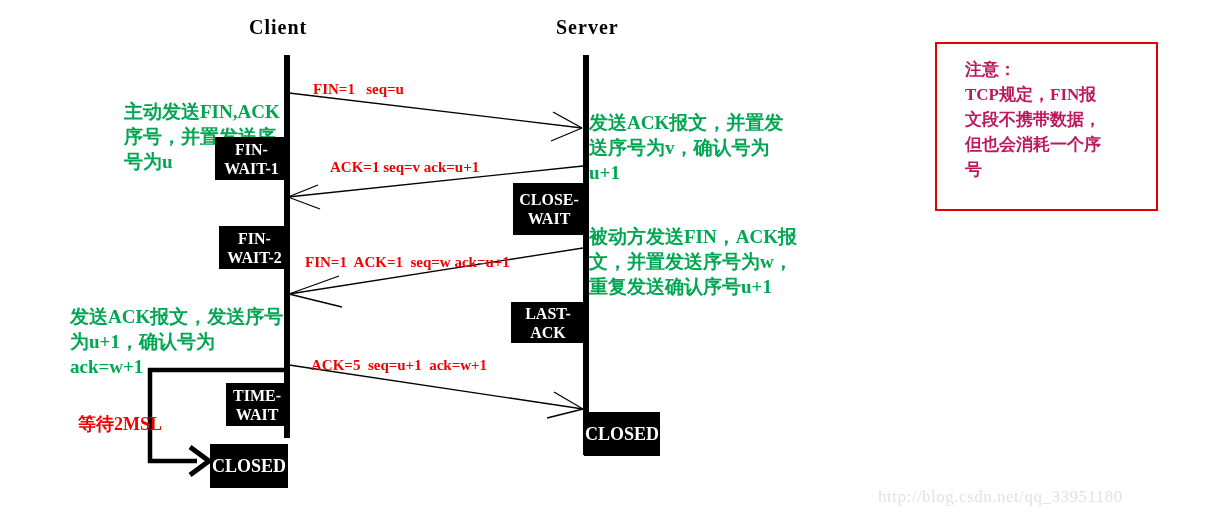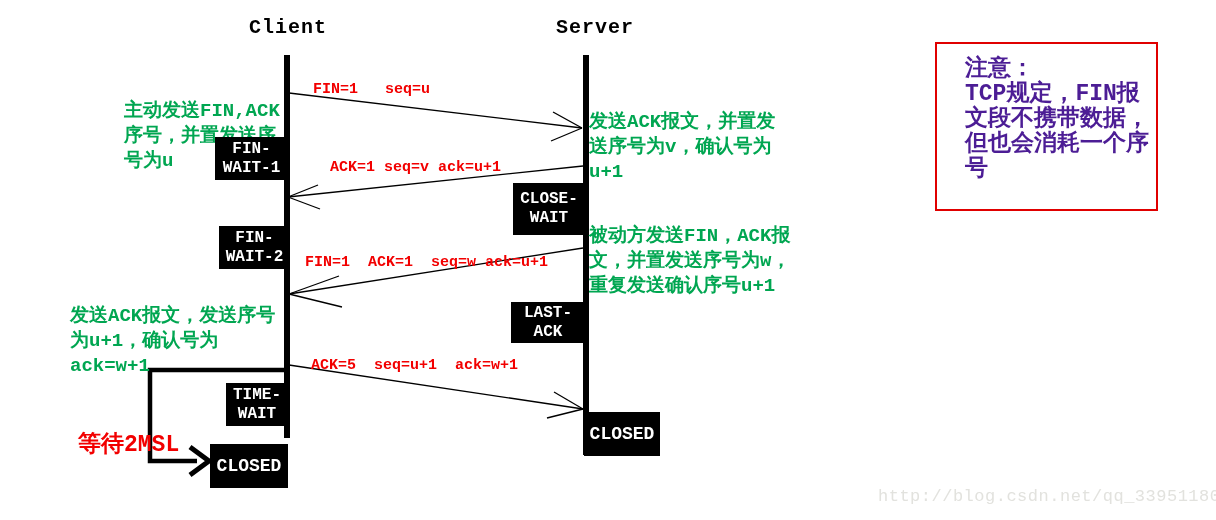--- a/index.html
+++ b/index.html
@@ -2,21 +2,21 @@
 <html><head>
 <meta charset="utf-8">
 <style>
   html, body { margin: 0; padding: 0; background: #ffffff; }
   #canvas {
     position: relative;
     width: 1216px;
     height: 520px;
     background: #ffffff;
     overflow: hidden;
-    font-family: Liberation Mono, monospace;
+    font-family: Liberation Serif, serif;
   }
   #arrow-layer {
     position: absolute;
     left: 0; top: 0;
     width: 1216px; height: 520px;
     z-index: 1;
   }
   .abs { position: absolute; z-index: 2; }
   .pre { white-space: pre; }
 
@@ -47,23 +47,22 @@
     line-height: 17px;
   }
   #msg-fin       { left: 313px; top: 81px; }
   #msg-ack1      { left: 330px; top: 159px; }
   #msg-finack    { left: 305px; top: 254px; }
   #msg-final-ack { left: 311px; top: 357px; }
 
   #wait-2msl {
     left: 78px; top: 412px;
     color: #f20000;
-    font-size: 23px;
+    font-size: 18px;
     font-weight: bold;
-    margin-top: 16px;
   }
 
   .state-box {
     background: #000000;
     color: #ffffff;
     font-weight: bold;
     font-size: 16px;
     line-height: 19px;
     text-align: center;
     display: flex;
@@ -80,22 +79,22 @@
 
   #note-box {
     left: 935px; top: 42px;
     width: 219px; height: 165px;
     border: 2px solid #e00000;
     background: #ffffff;
   }
   #note-text {
     position: absolute;
     left: 28px; top: 13px;
-    color: #4c1d95;
-    font-size: 23px;
+    color: #be185d;
+    font-size: 17px;
     font-weight: bold;
     line-height: 25px;
   }
 
   #watermark {
     left: 878px; top: 487px;
     color: #e2e2de;
     font-size: 17px;
     letter-spacing: 0.5px;
   }

